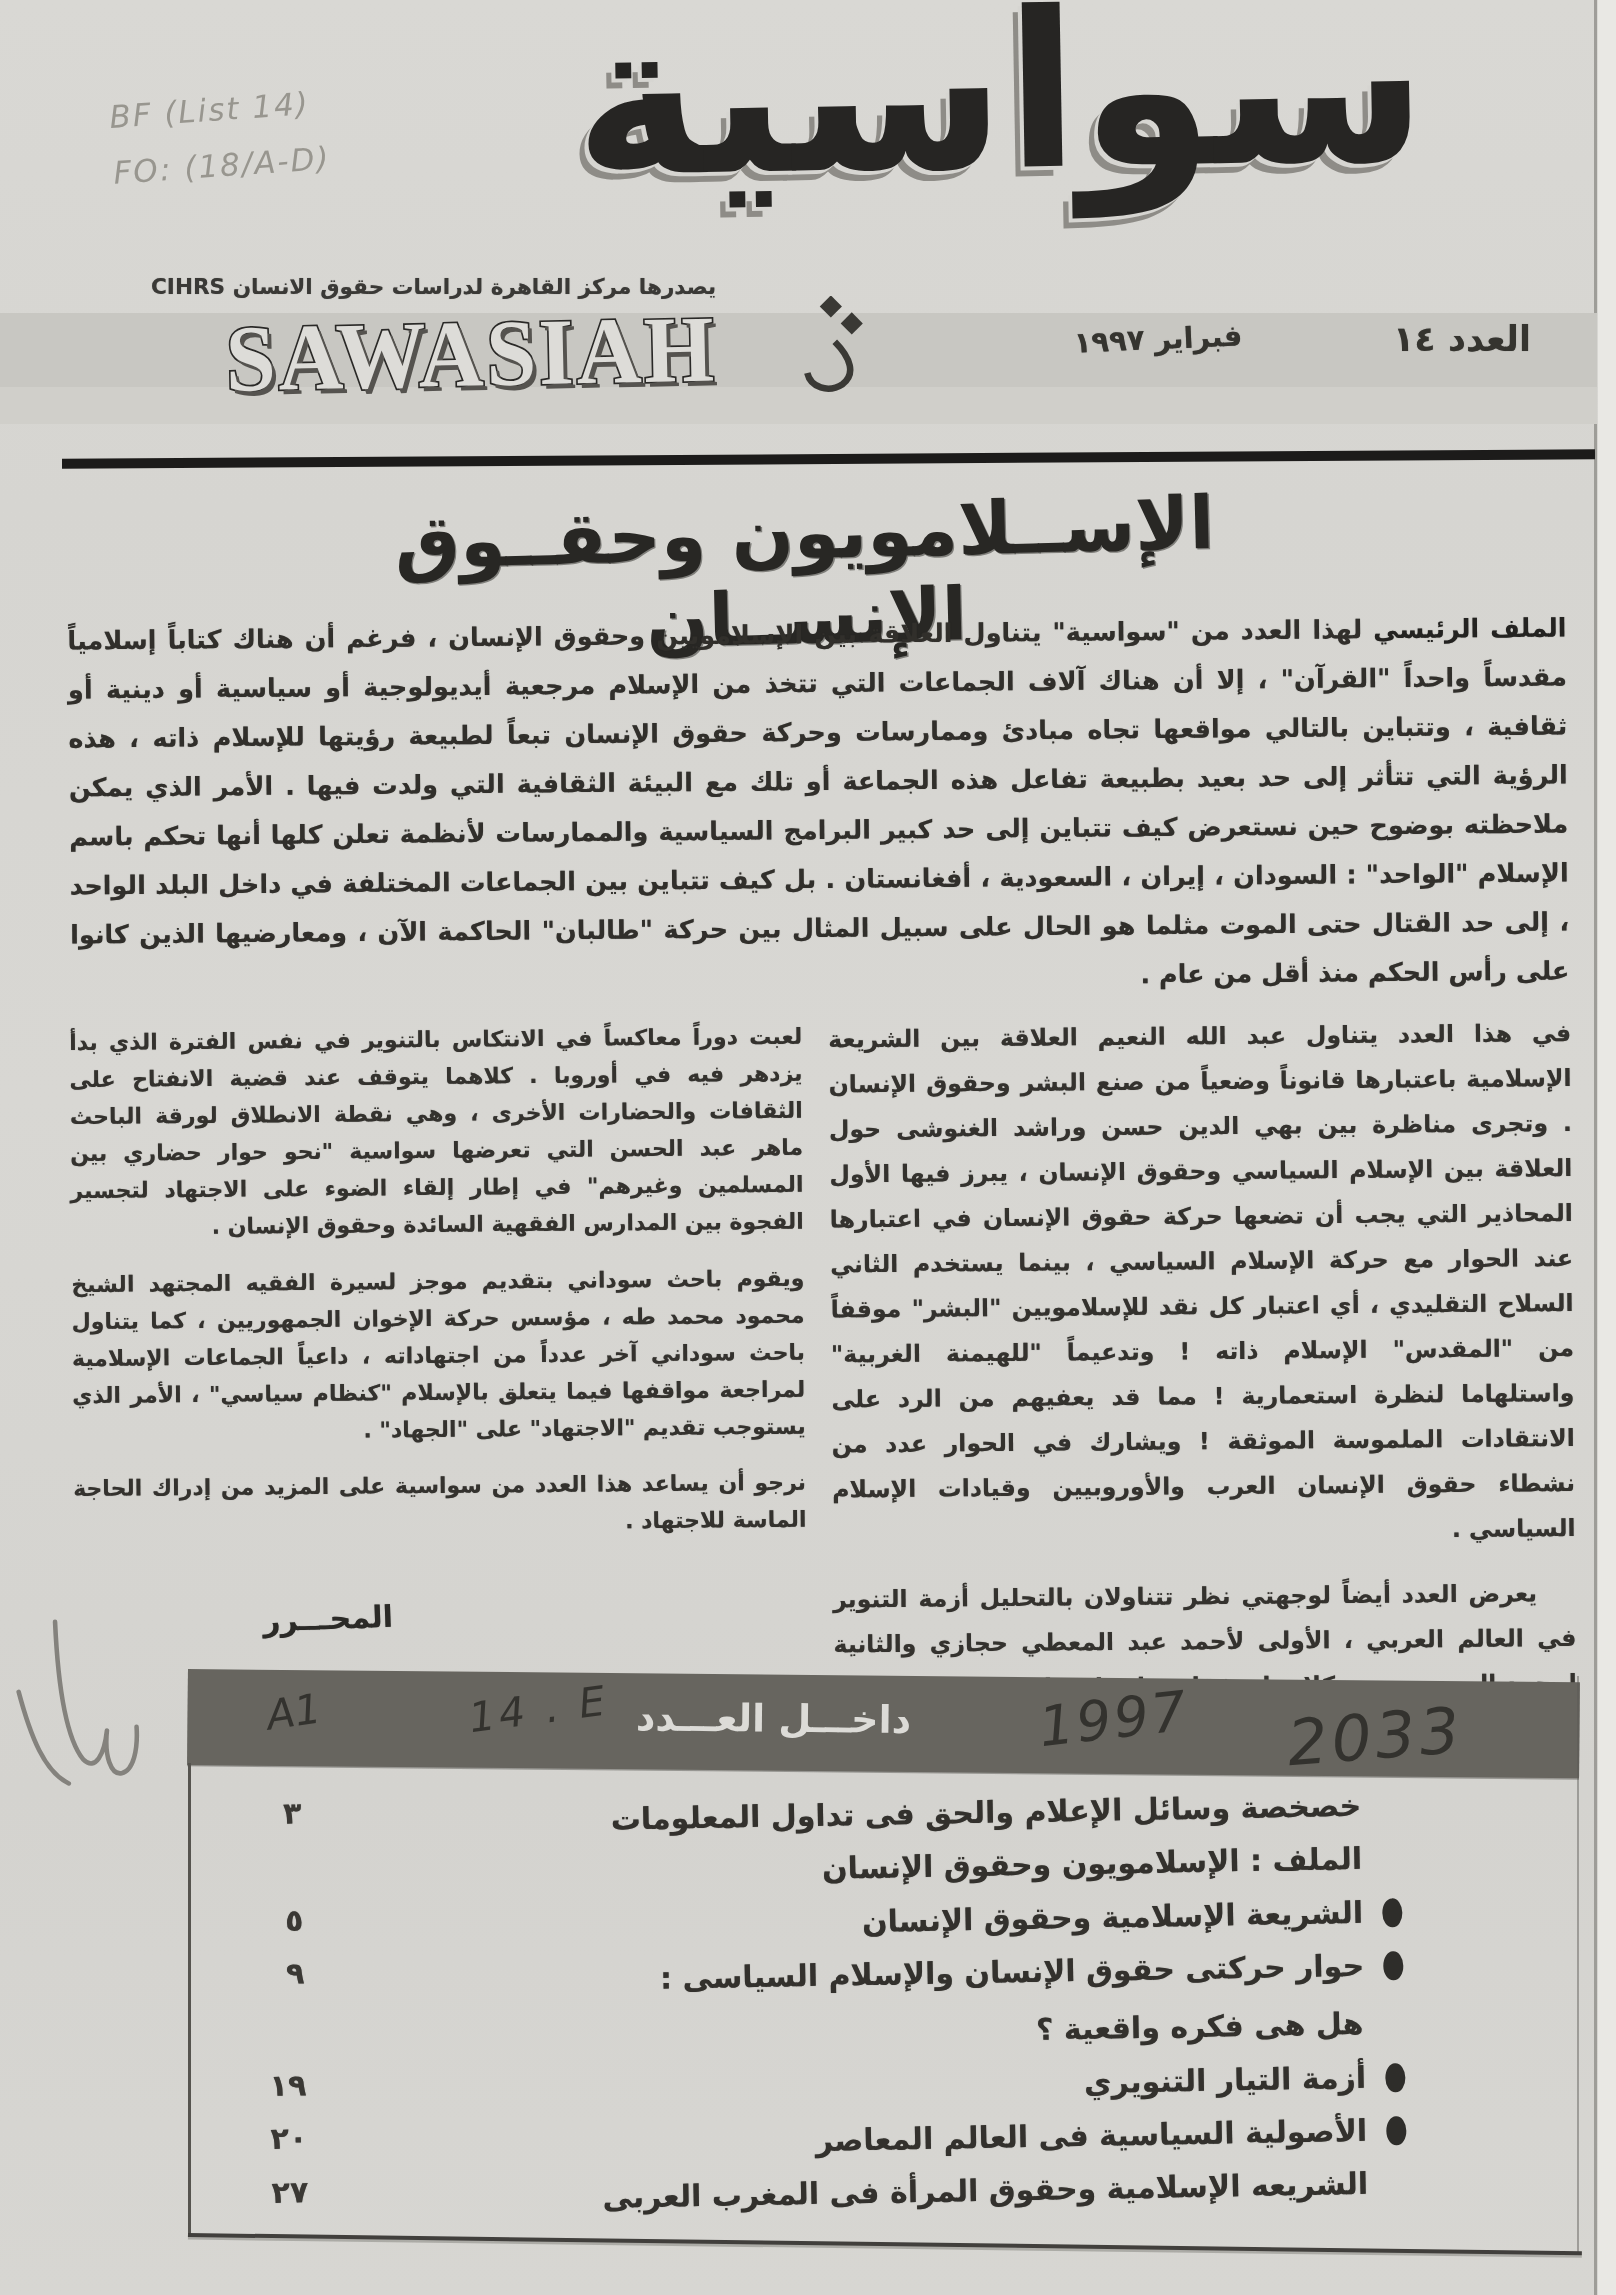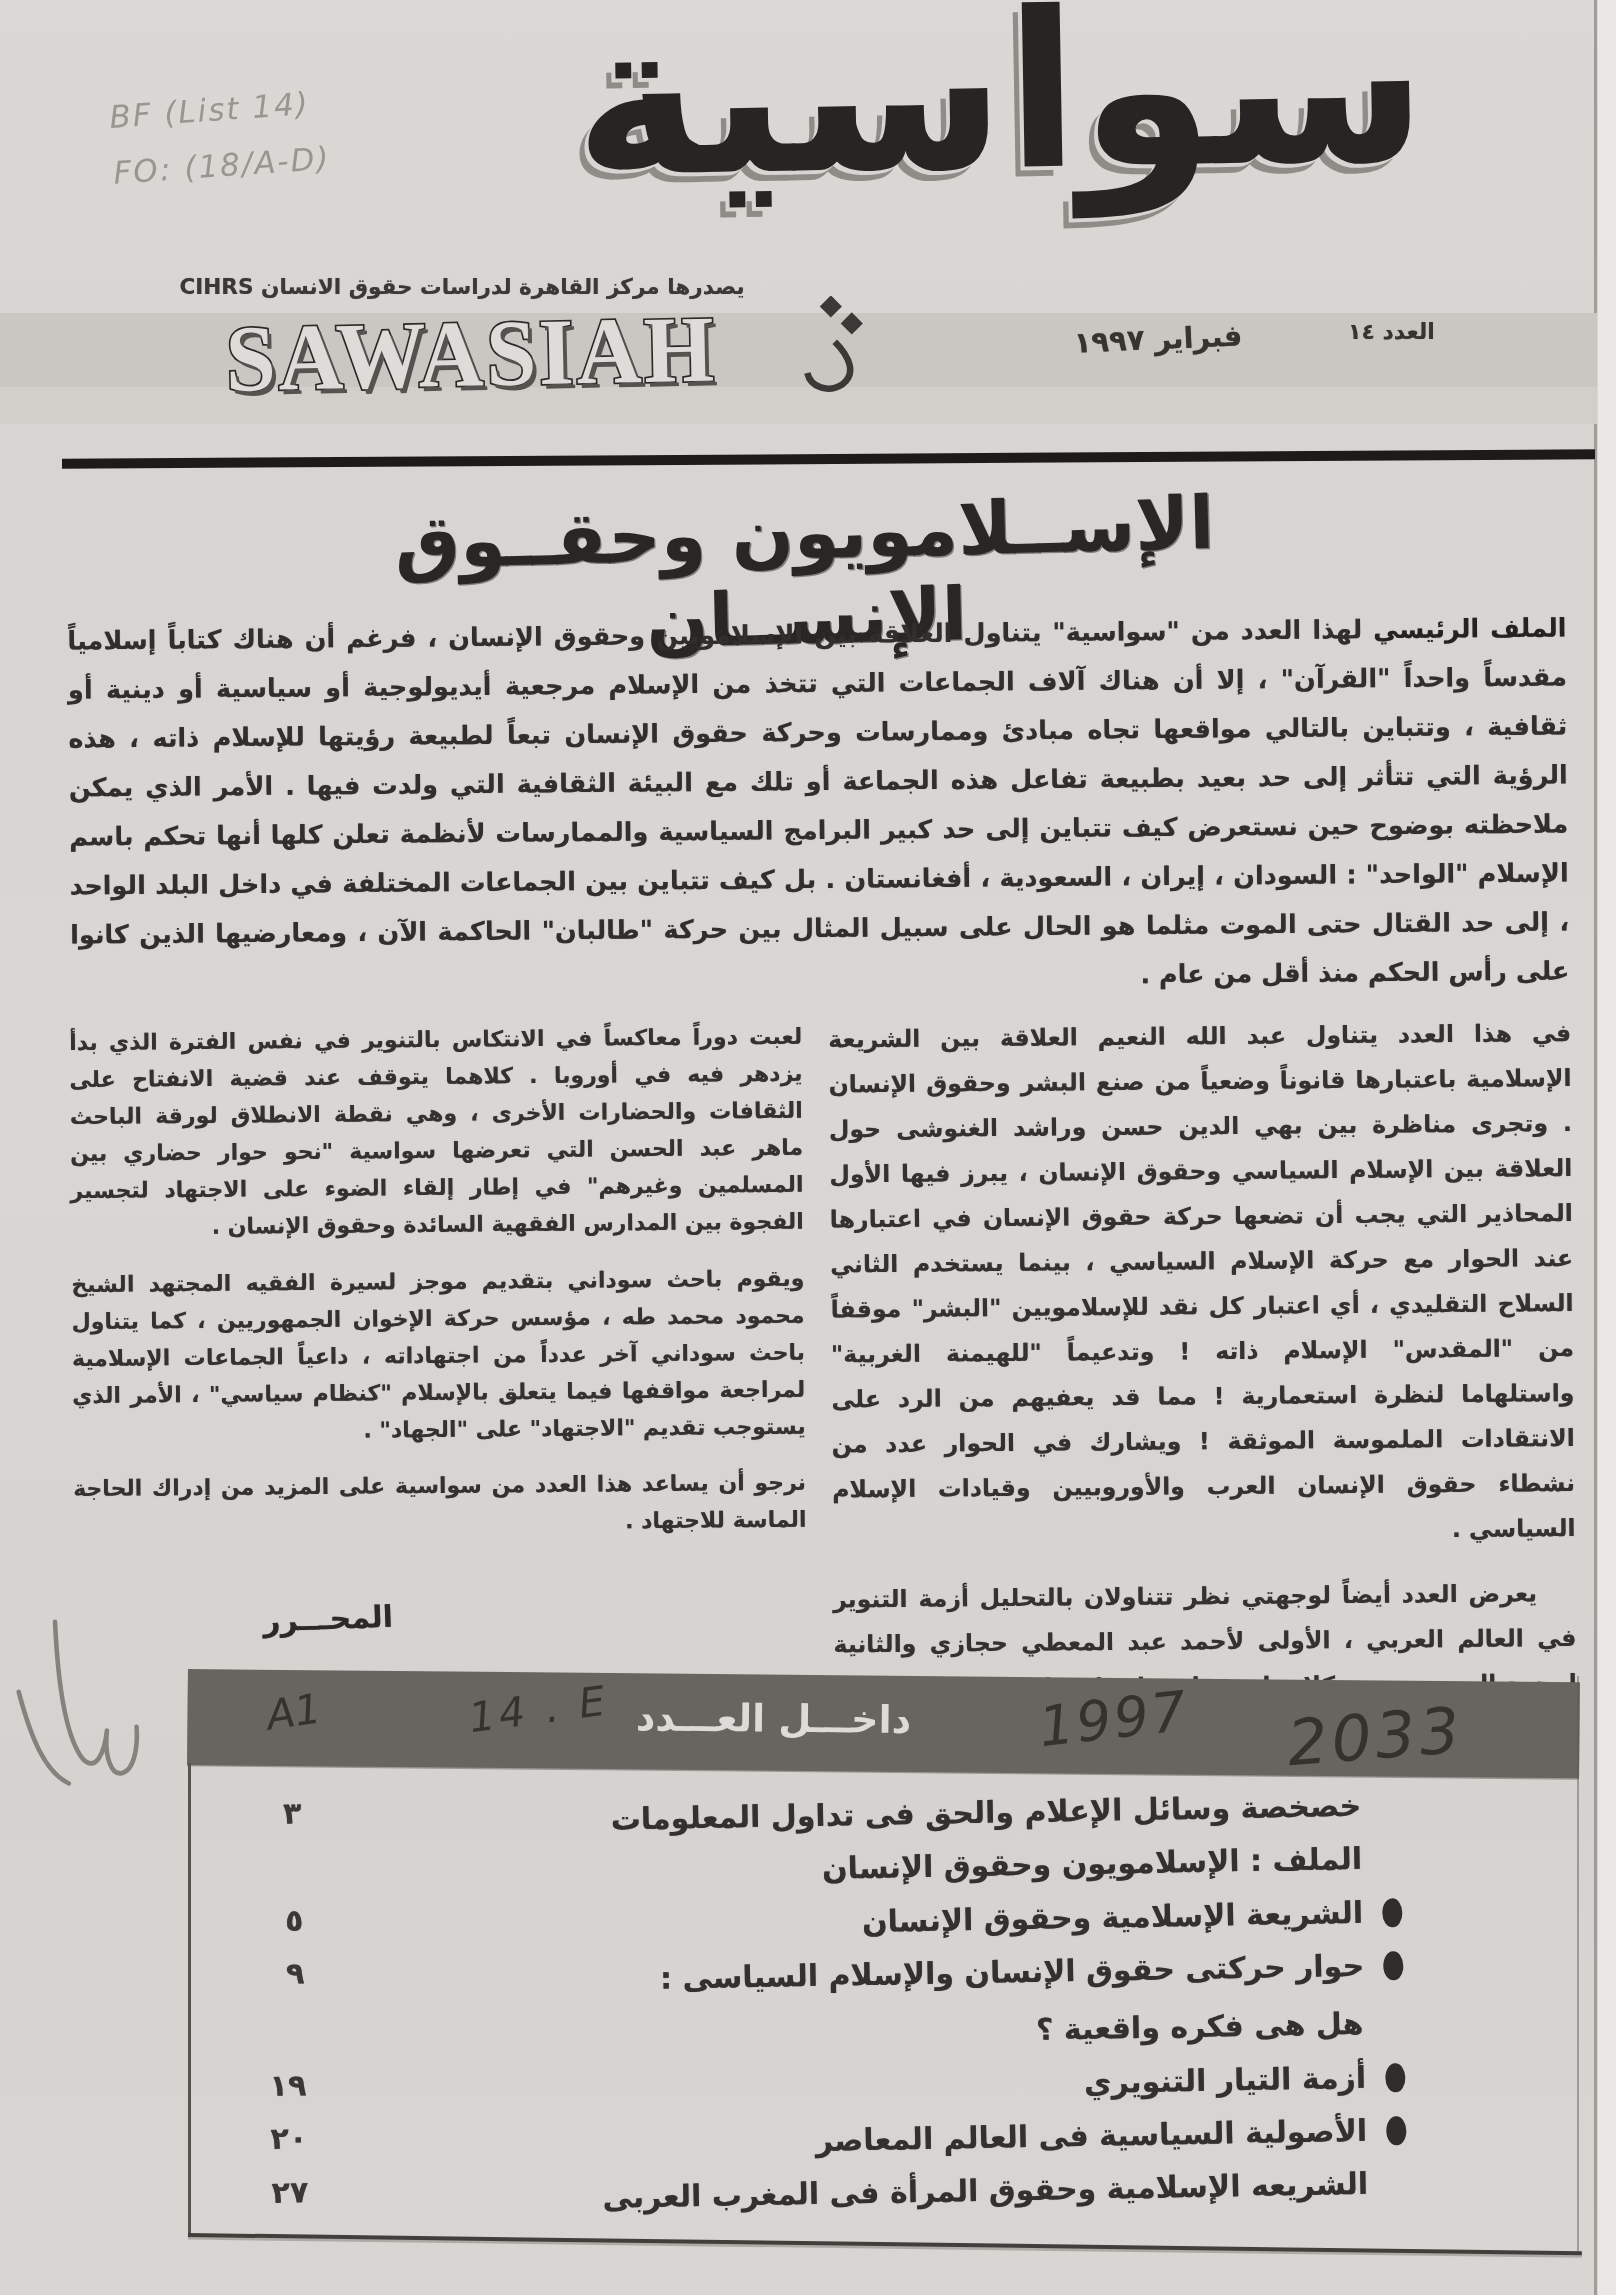--- a/index.html
+++ b/index.html
@@ -19,41 +19,41 @@
     font-style:italic;font-size:31px;line-height:56px;letter-spacing:2px;
     transform:rotate(-4deg);white-space:nowrap;
   }
   
   .logo{
     left:681px;top:-34px;width:746px;text-align:center;direction:rtl;
     font-size:216px;font-weight:900;color:#262523;transform:rotate(-1deg);
     text-shadow:-3.9px 3.9px 0 #d6d5d1,-9.2px 9.8px 0 #8e8c87;
   }
   .publisher{
-    left:151px;top:274px;width:622px;direction:rtl;text-align:center;
+    left:151px;top:274px;width:622px;direction:rtl;text-align:left;
     font-size:21.6px;font-weight:700;color:#3a3936;
   }
   .band{left:0;top:313px;width:1597px;height:75px;background:#c8c7c2;}
   .band2{left:0;top:387px;width:1597px;height:37px;background:#d0cfca;}
   .latin-title{
     left:157px;top:302px;width:628px;text-align:center;
     font-family:"Liberation Serif",serif;font-weight:700;font-size:90px;letter-spacing:2.6px;
     color:#dddcd8;-webkit-text-stroke:3.3px #2a2927;paint-order:stroke fill;
     transform:rotate(-1.2deg) scaleY(1.05);
     text-shadow:3.9px 4.6px 0 #55534f;
     white-space:nowrap;
   }
   .flourish{left:789px;top:296px;}
   .issue-date{
     left:1060px;top:322px;width:196px;direction:rtl;text-align:center;
     font-size:29px;font-weight:700;color:#35342f;transform:rotate(-2.5deg);
   }
   .issue-no{
-    left:1348px;top:319px;width:183px;direction:rtl;text-align:left;
-    font-size:22px;font-weight:700;color:#35342f;
+    left:1348px;top:319px;width:183px;direction:rtl;text-align:right;
+    font-size:35px;font-weight:700;color:#35342f;
   }
   .rule{left:62px;top:454px;width:1533px;height:9.8px;background:#1c1b1a;transform:rotate(-0.35deg);}
   
   .headline{
     left:249px;top:490px;width:1113px;margin:0;direction:rtl;text-align:center;
     font-size:73px;font-weight:900;color:#282724;transform:rotate(-1.4deg);
     text-shadow:1.3px 1.3px 0 rgba(40,39,36,.5);
   }
   
   .intro{

